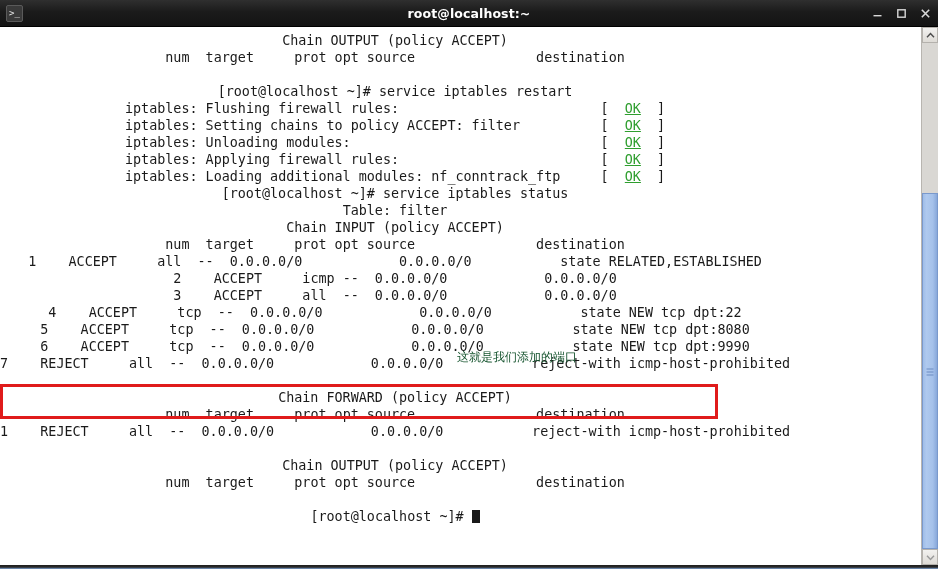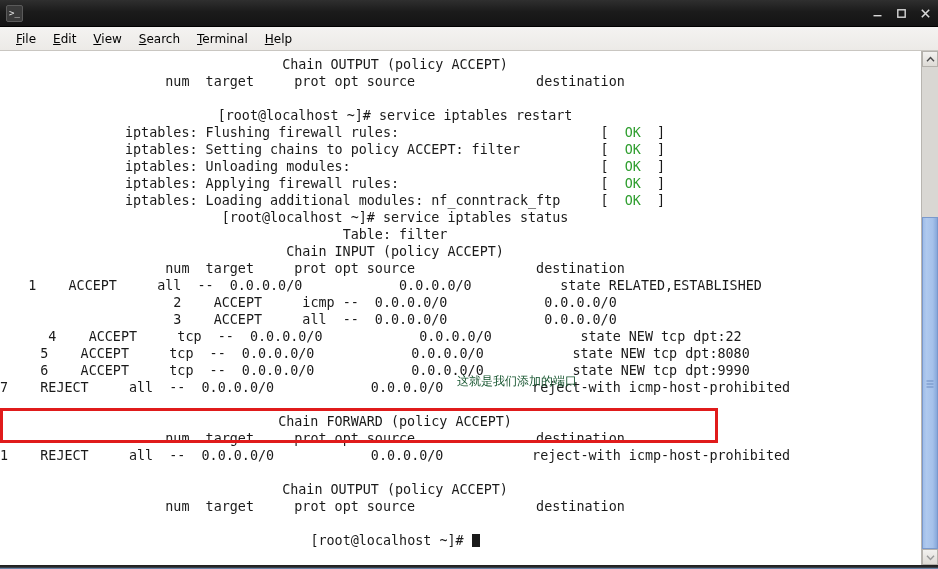--- a/index.html
+++ b/index.html
@@ -122,21 +122,21 @@
     left: 0;
     top: 5px;
     white-space: pre;
     font-family: "DejaVu Sans Mono", monospace;
     font-size: 13.4px;
     line-height: 17px;
     color: #1a1a1a;
     letter-spacing: 0px;
   }
   .ln { display: block; height: 17px; }
-  .ok { color: #2f9e2f; }
+  .ok { color: #2f9e2f; text-decoration: underline; }
   #cursor {
     display: inline-block;
     width: 8px;
     height: 13px;
     background: #1a1a1a;
     vertical-align: -2px;
   }
 
   
   #anno-text {
@@ -219,47 +219,40 @@
     background: linear-gradient(to bottom, #1d1d1d 0%, #2b2b2b 55%, #7fa5d8 100%);
   }
 </style>
 </head>
 <body>
 
 <div id="window">
 
   <div id="titlebar">
     <div id="app-icon">&gt;_</div>
+    <div id="title-text">root@localhost:~</div>
     <div id="win-buttons">
       <div class="win-btn">
         <svg width="11" height="11" viewBox="0 0 11 11" aria-hidden="true">
           <rect x="1.5" y="7" width="8" height="1.4" fill="#d8d8d8"></rect>
         </svg>
       </div>
       <div class="win-btn">
         <svg width="11" height="11" viewBox="0 0 11 11" aria-hidden="true">
           <rect x="1.8" y="1.8" width="7.4" height="7.4" fill="none" stroke="#d8d8d8" stroke-width="1.4"></rect>
         </svg>
       </div>
       <div class="win-btn">
         <svg width="11" height="11" viewBox="0 0 11 11" aria-hidden="true">
           <path d="M1.8 1.8 L9.2 9.2 M9.2 1.8 L1.8 9.2" stroke="#d8d8d8" stroke-width="1.6" fill="none"></path>
         </svg>
       </div>
     </div>
   </div>
 
-  <div id="menubar">
-    <div class="menu-item"><u>F</u><span>ile</span></div>
-    <div class="menu-item"><u>E</u><span>dit</span></div>
-    <div class="menu-item"><u>V</u><span>iew</span></div>
-    <div class="menu-item"><u>S</u><span>earch</span></div>
-    <div class="menu-item"><u>T</u><span>erminal</span></div>
-    <div class="menu-item"><u>H</u><span>elp</span></div>
-  </div>
 
   <div id="term-area">
 
     <div id="screen">
       <div id="text-layer"><div class="ln">Chain OUTPUT (policy ACCEPT)</div><div class="ln">num  target     prot opt source               destination</div><div class="ln"></div><div class="ln">[root@localhost ~]# service iptables restart</div><div class="ln">iptables: Flushing firewall rules:                         [  <span class="ok" style="color: rgb(47, 158, 47);">OK</span>  ]</div><div class="ln">iptables: Setting chains to policy ACCEPT: filter          [  <span class="ok" style="color: rgb(47, 158, 47);">OK</span>  ]</div><div class="ln">iptables: Unloading modules:                               [  <span class="ok" style="color: rgb(47, 158, 47);">OK</span>  ]</div><div class="ln">iptables: Applying firewall rules:                         [  <span class="ok" style="color: rgb(47, 158, 47);">OK</span>  ]</div><div class="ln">iptables: Loading additional modules: nf_conntrack_ftp     [  <span class="ok" style="color: rgb(47, 158, 47);">OK</span>  ]</div><div class="ln">[root@localhost ~]# service iptables status</div><div class="ln">Table: filter</div><div class="ln">Chain INPUT (policy ACCEPT)</div><div class="ln">num  target     prot opt source               destination</div><div class="ln">1    ACCEPT     all  --  0.0.0.0/0            0.0.0.0/0           state RELATED,ESTABLISHED</div><div class="ln">2    ACCEPT     icmp --  0.0.0.0/0            0.0.0.0/0</div><div class="ln">3    ACCEPT     all  --  0.0.0.0/0            0.0.0.0/0</div><div class="ln">4    ACCEPT     tcp  --  0.0.0.0/0            0.0.0.0/0           state NEW tcp dpt:22</div><div class="ln">5    ACCEPT     tcp  --  0.0.0.0/0            0.0.0.0/0           state NEW tcp dpt:8080</div><div class="ln">6    ACCEPT     tcp  --  0.0.0.0/0            0.0.0.0/0           state NEW tcp dpt:9990</div><div class="ln">7    REJECT     all  --  0.0.0.0/0            0.0.0.0/0           reject-with icmp-host-prohibited</div><div class="ln"></div><div class="ln">Chain FORWARD (policy ACCEPT)</div><div class="ln">num  target     prot opt source               destination</div><div class="ln">1    REJECT     all  --  0.0.0.0/0            0.0.0.0/0           reject-with icmp-host-prohibited</div><div class="ln"></div><div class="ln">Chain OUTPUT (policy ACCEPT)</div><div class="ln">num  target     prot opt source               destination</div><div class="ln"></div><div class="ln">[root@localhost ~]# <span id="cursor"></span></div></div>
 
       <div id="anno-text">这就是我们添加的端口</div>
       <div id="anno-box"></div>
     </div>
 

